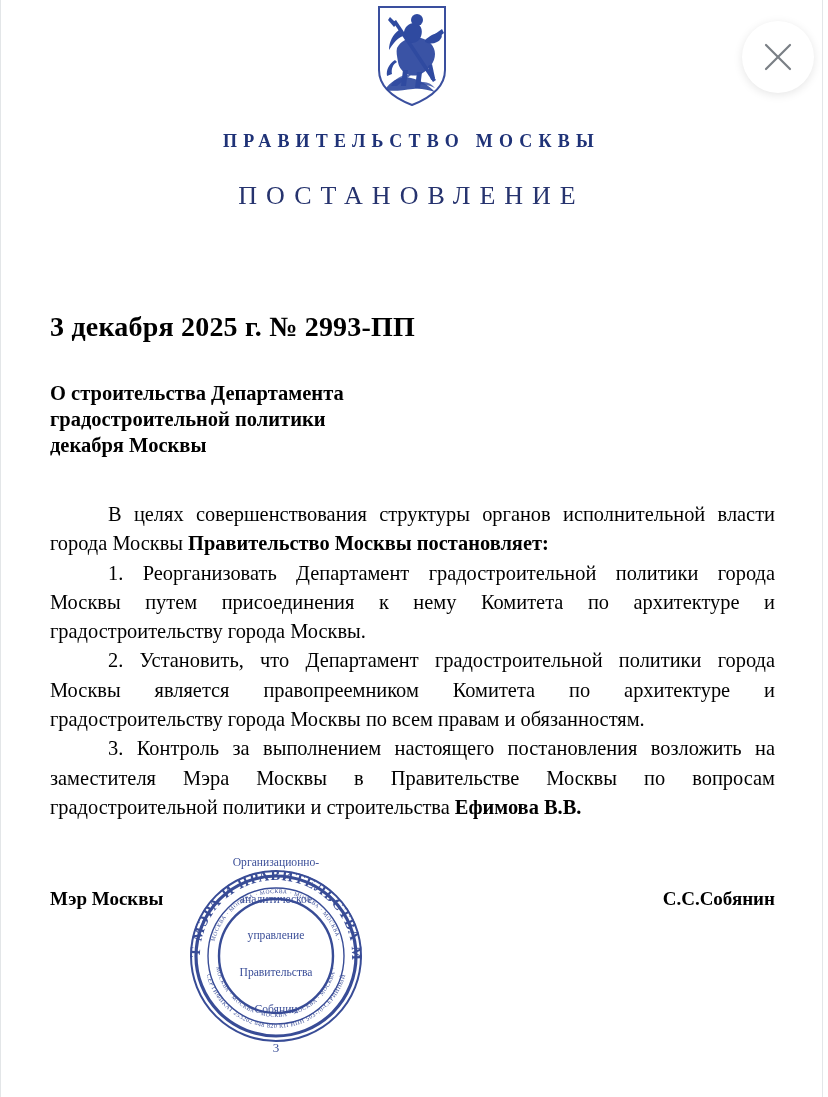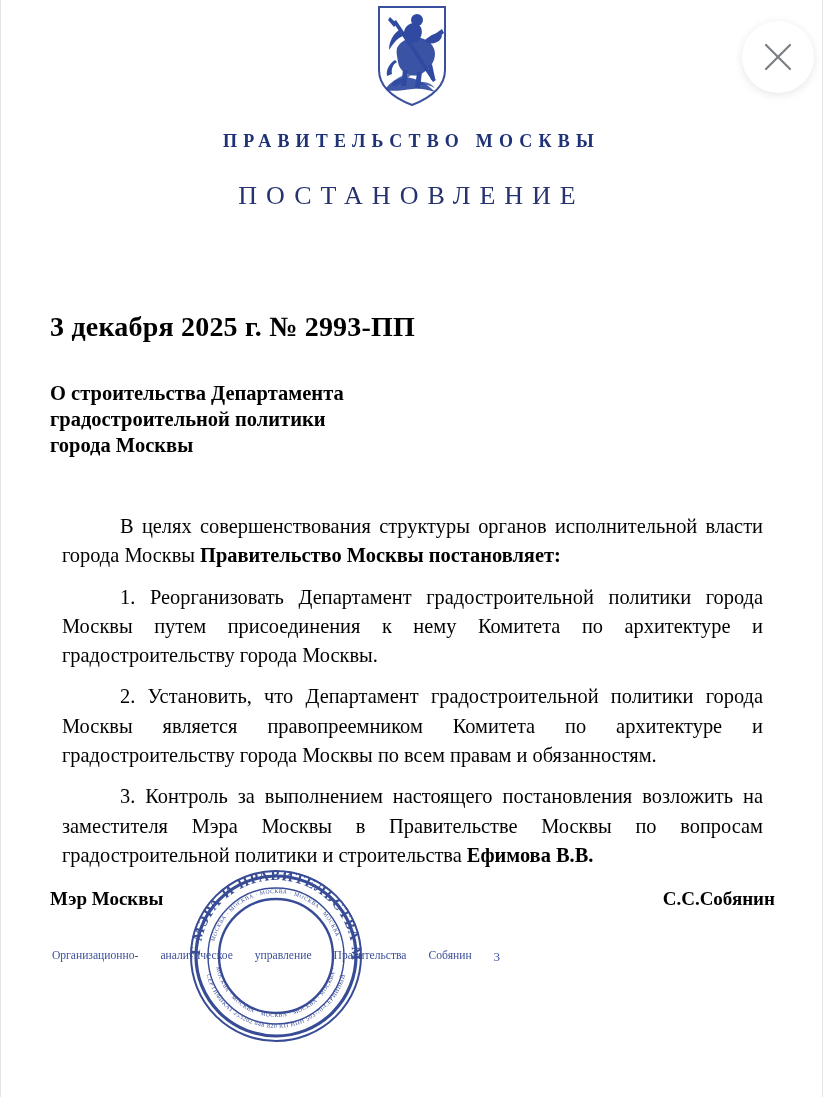--- a/index.html
+++ b/index.html
@@ -132,21 +132,21 @@
     position: absolute;
     top: 500px;
     left: 49px;
     width: 725px;
     font-size: 20.4px;
     line-height: 29.3px;
     text-align: justify;
     text-justify: inter-word;
   }
   .body-text p {
-    margin: 12px;
+    margin: 0;
     text-indent: 58px;
   }
   .body-text p b { font-weight: bold; }
 
   
   .sign-row {
     position: absolute;
     top: 888px;
     left: 49px;
     width: 725px;
@@ -168,21 +168,21 @@
     opacity: 0.93;
   }
   .seal svg { display: block; }
   .seal-center {
     position: absolute;
     top: 0;
     left: 0;
     width: 196px;
     height: 196px;
     display: flex;
-    flex-direction: row;
+    flex-direction: column;
     align-items: center;
     justify-content: center;
     text-align: center;
     color: #2a3f8f;
     font-size: 11.6px;
     line-height: 14.6px;
     pointer-events: none;
     gap: 22px;
   }
   .seal-center .num {
@@ -250,21 +250,21 @@
 
   <div class="gov-title">ПРАВИТЕЛЬСТВО МОСКВЫ</div>
 
   <div class="doc-type">ПОСТАНОВЛЕНИЕ</div>
 
   <div class="date-line">3 декабря 2025 г. № 2993-ПП</div>
 
   <div class="subject">
     <div>О строительства Департамента</div>
     <div>градостроительной политики</div>
-    <div>города Москвы</div>
+    <div>декабря Москвы</div>
   </div>
 
   <div class="body-text">
     <p><span>В целях совершенствования структуры органов исполнительной власти города Москвы </span><b>Правительство Москвы постановляет:</b></p>
     <p>1. Реорганизовать Департамент градостроительной политики города Москвы путем присоединения к нему Комитета по архитектуре и градостроительству города Москвы.</p>
     <p>2. Установить, что Департамент градостроительной политики города Москвы является правопреемником Комитета по архитектуре и градостроительству города Москвы по всем правам и обязанностям.</p>
     <p><span>3. Контроль за выполнением настоящего постановления возложить на заместителя Мэра Москвы в Правительстве Москвы по вопросам градостроительной политики и строительства </span><b>Ефимова В.В.</b></p>
   </div>
 
   <div class="seal">

